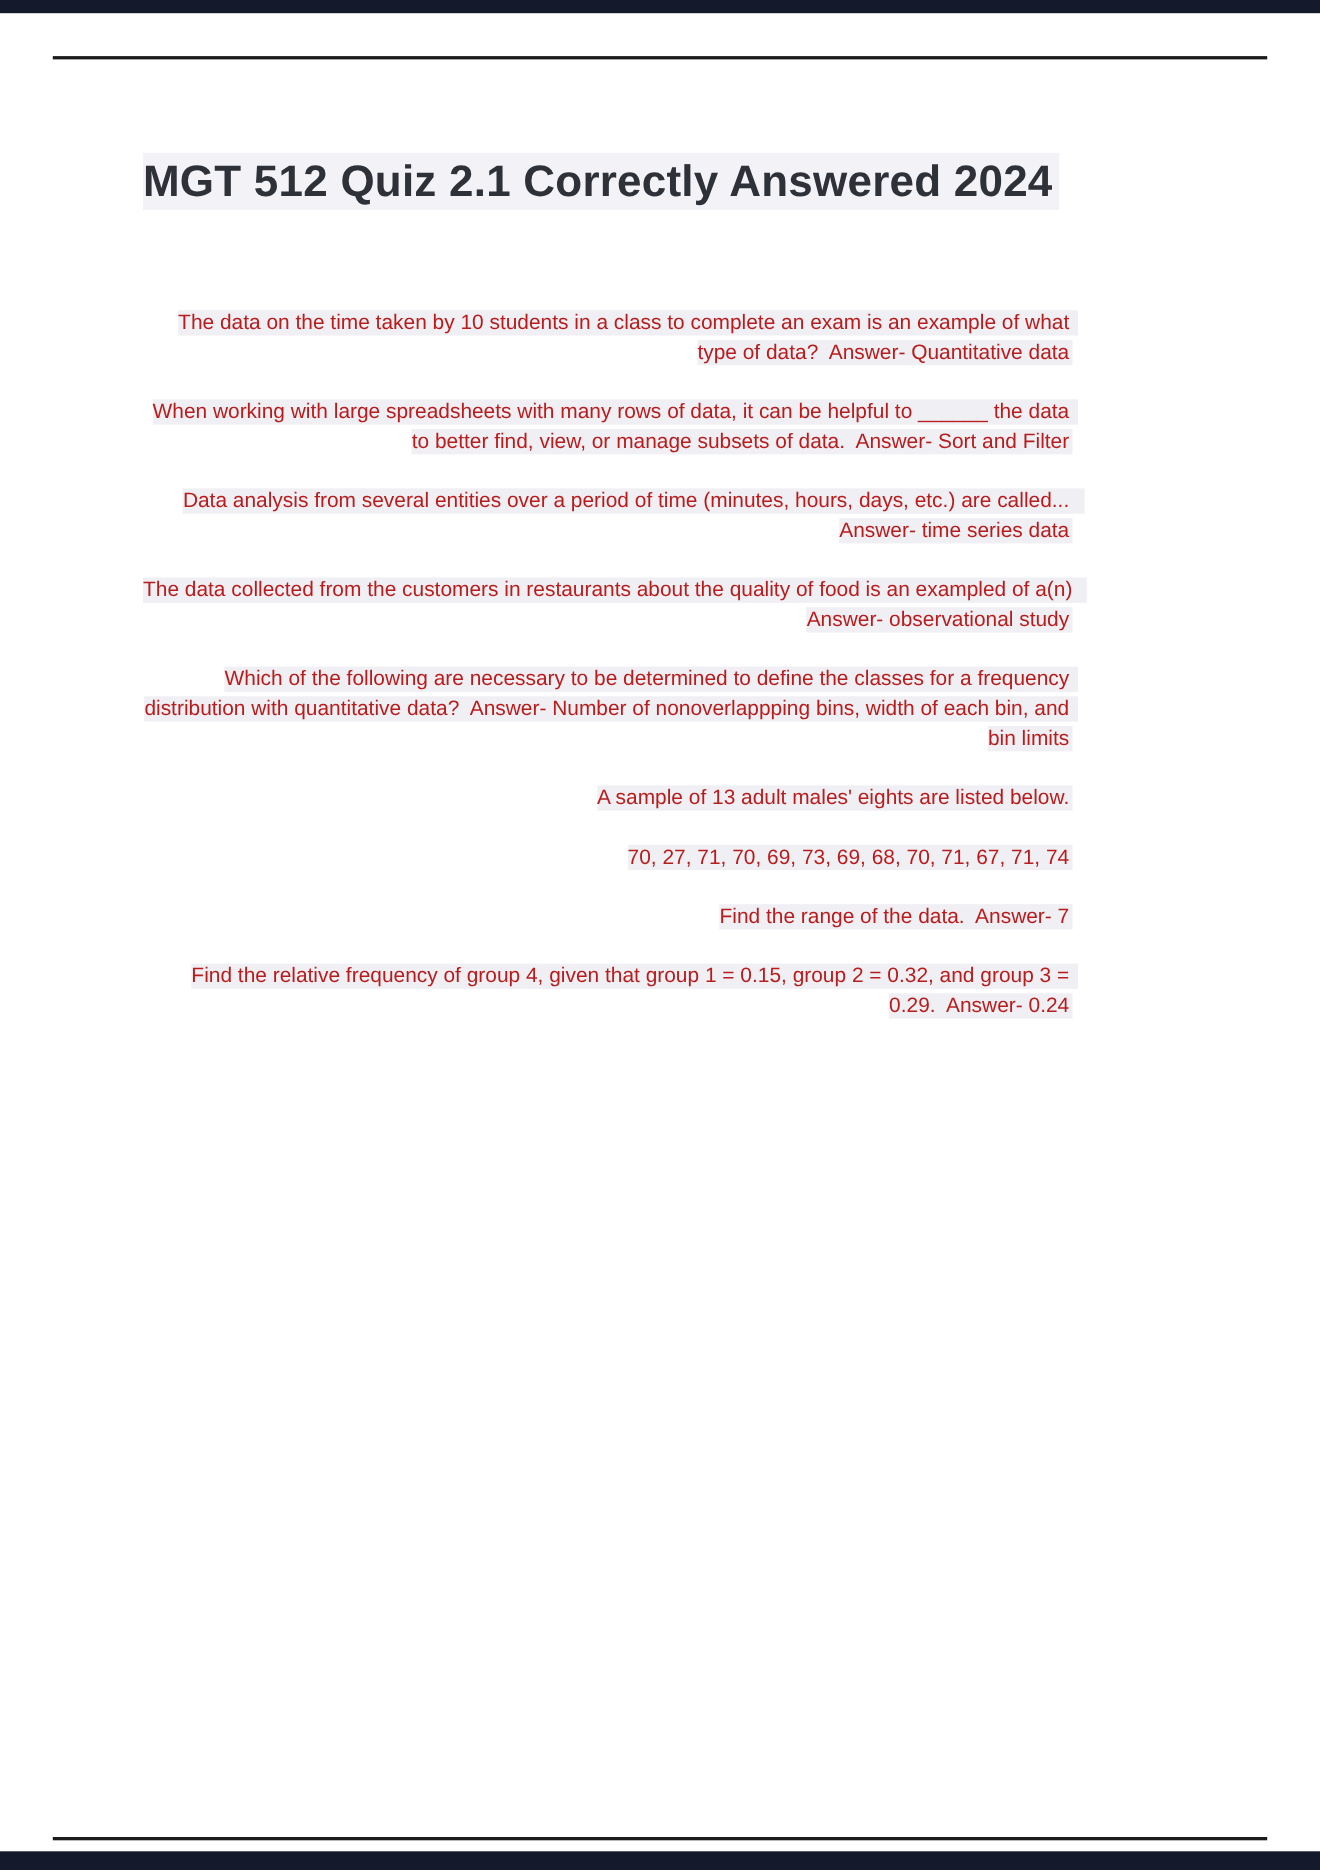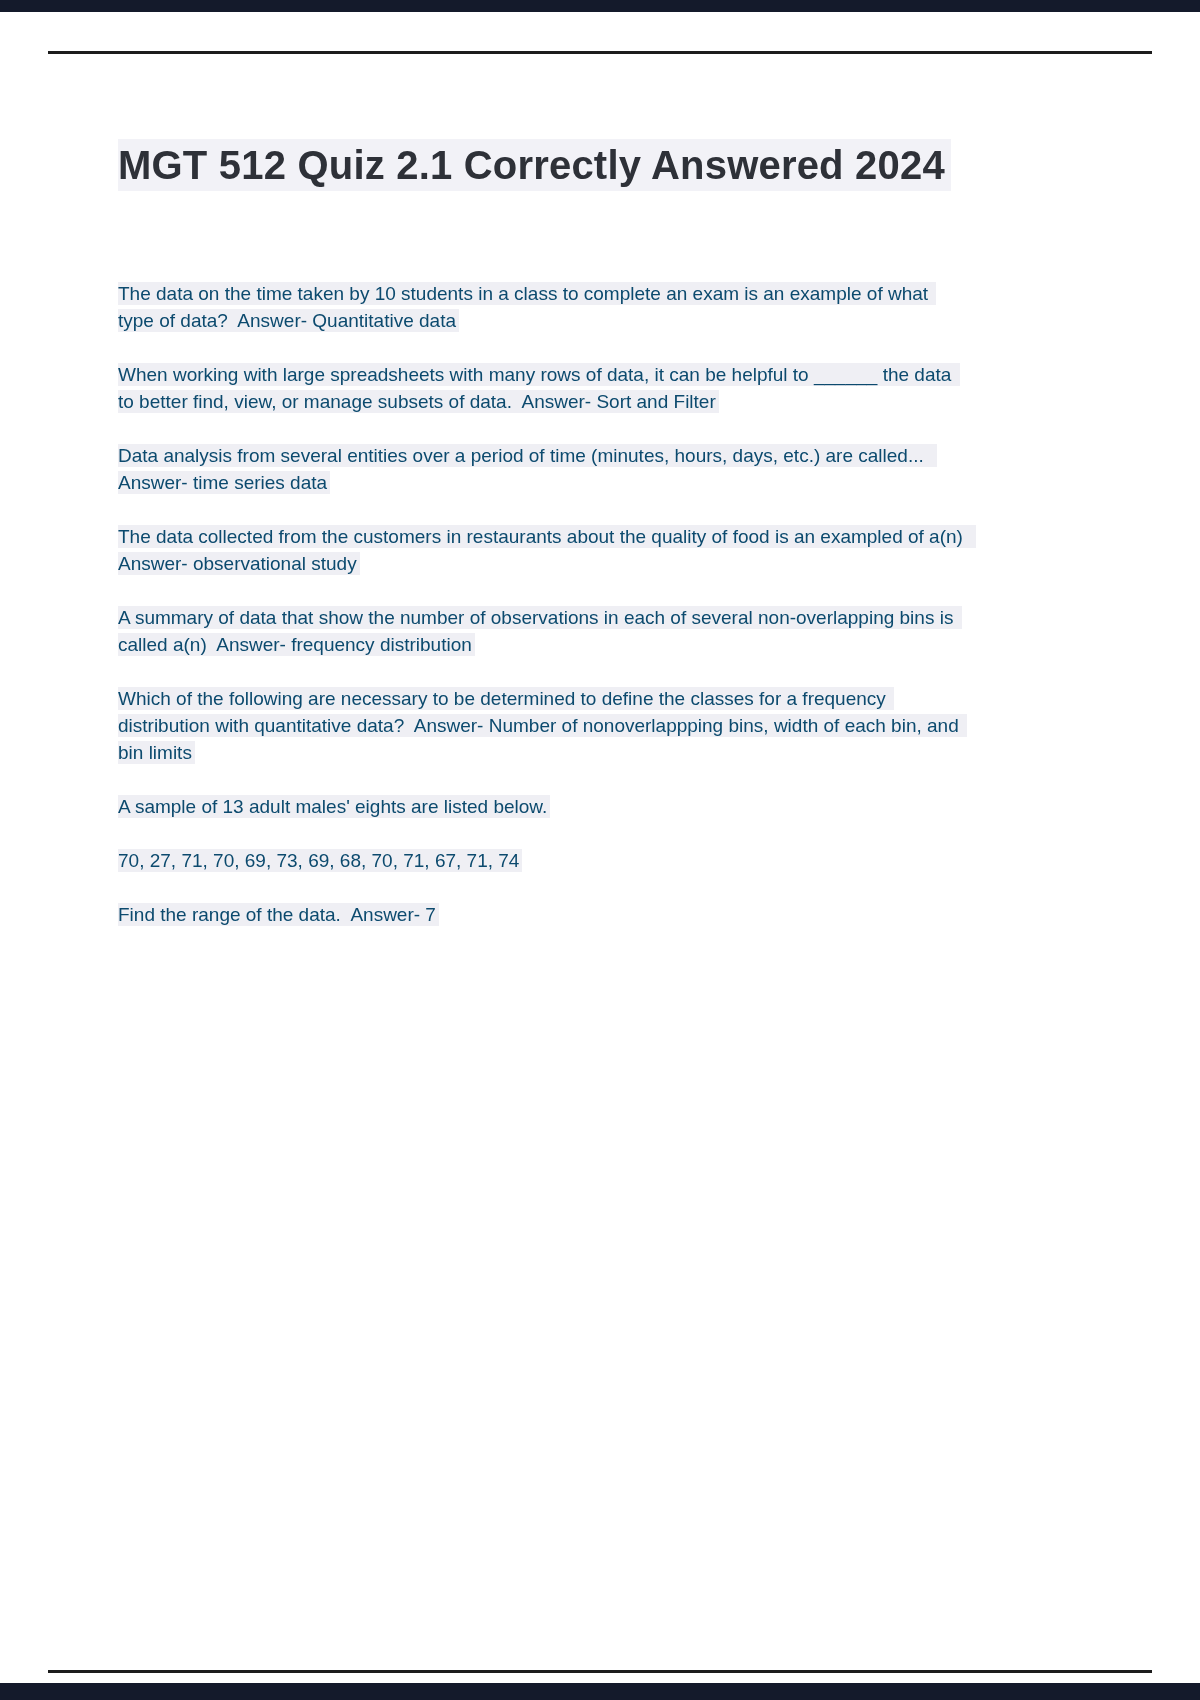--- a/index.html
+++ b/index.html
@@ -39,42 +39,43 @@
   .rule-bottom {
     position: absolute;
     bottom: 27px;
     left: 48px;
     right: 48px;
     border-top: 3px solid #1c1c1c;
   }
   .content {
     position: absolute;
     top: 138px;
-    left: 118px;
+    left: 130px;
     width: 845px;
   }
   .doc-title {
     font-size: 40px;
     font-weight: 700;
     line-height: 54px;
     color: #2e3138;
     margin: 0 0 88px 0;
     letter-spacing: 0.2px;
   }
   .doc-title .hl {
     background: #f2f2f7;
     padding: 4px 6px 4px 0;
     -webkit-box-decoration-break: clone;
     box-decoration-break: clone;
   }
   .qa {
     font-size: 19px;
     line-height: 27px;
-    color: #0c4a6e;
+    color: #b91c1c;
     margin: 0 0 27px 0;
+    text-align: right;
   }
   .qa .hl {
     background: #efeff4;
     padding: 1px 3px 1px 0;
     white-space: pre-wrap;
     -webkit-box-decoration-break: clone;
     box-decoration-break: clone;
   }
 </style>
 </head>
@@ -86,24 +87,24 @@
   <div class="rule-top"></div>
 
   <div class="content">
 
     <h1 class="doc-title"><span class="hl">MGT 512 Quiz 2.1 Correctly Answered 2024</span></h1>
 
     <p class="qa"><span class="hl">The data on the time taken by 10 students in a class to complete an exam is an example of what type of data?  Answer- Quantitative data</span></p>
     <p class="qa"><span class="hl">When working with large spreadsheets with many rows of data, it can be helpful to ______ the data to better find, view, or manage subsets of data.  Answer- Sort and Filter</span></p>
     <p class="qa"><span class="hl">Data analysis from several entities over a period of time (minutes, hours, days, etc.) are called...  Answer- time series data</span></p>
     <p class="qa"><span class="hl">The data collected from the customers in restaurants about the quality of food is an exampled of a(n)  Answer- observational study</span></p>
-    <p class="qa"><span class="hl">A summary of data that show the number of observations in each of several non-overlapping bins is called a(n)  Answer- frequency distribution</span></p>
     <p class="qa"><span class="hl">Which of the following are necessary to be determined to define the classes for a frequency distribution with quantitative data?  Answer- Number of nonoverlappping bins, width of each bin, and bin limits</span></p>
     <p class="qa"><span class="hl">A sample of 13 adult males' eights are listed below.</span></p>
     <p class="qa"><span class="hl">70, 27, 71, 70, 69, 73, 69, 68, 70, 71, 67, 71, 74</span></p>
     <p class="qa"><span class="hl">Find the range of the data.  Answer- 7</span></p>
+    <p class="qa"><span class="hl">Find the relative frequency of group 4, given that group 1 = 0.15, group 2 = 0.32, and group 3 = 0.29.  Answer- 0.24</span></p>
 
   </div>
 
   <div class="rule-bottom"></div>
   <div class="bottom-bar"></div>
 
 </div>
 
 </body></html>

